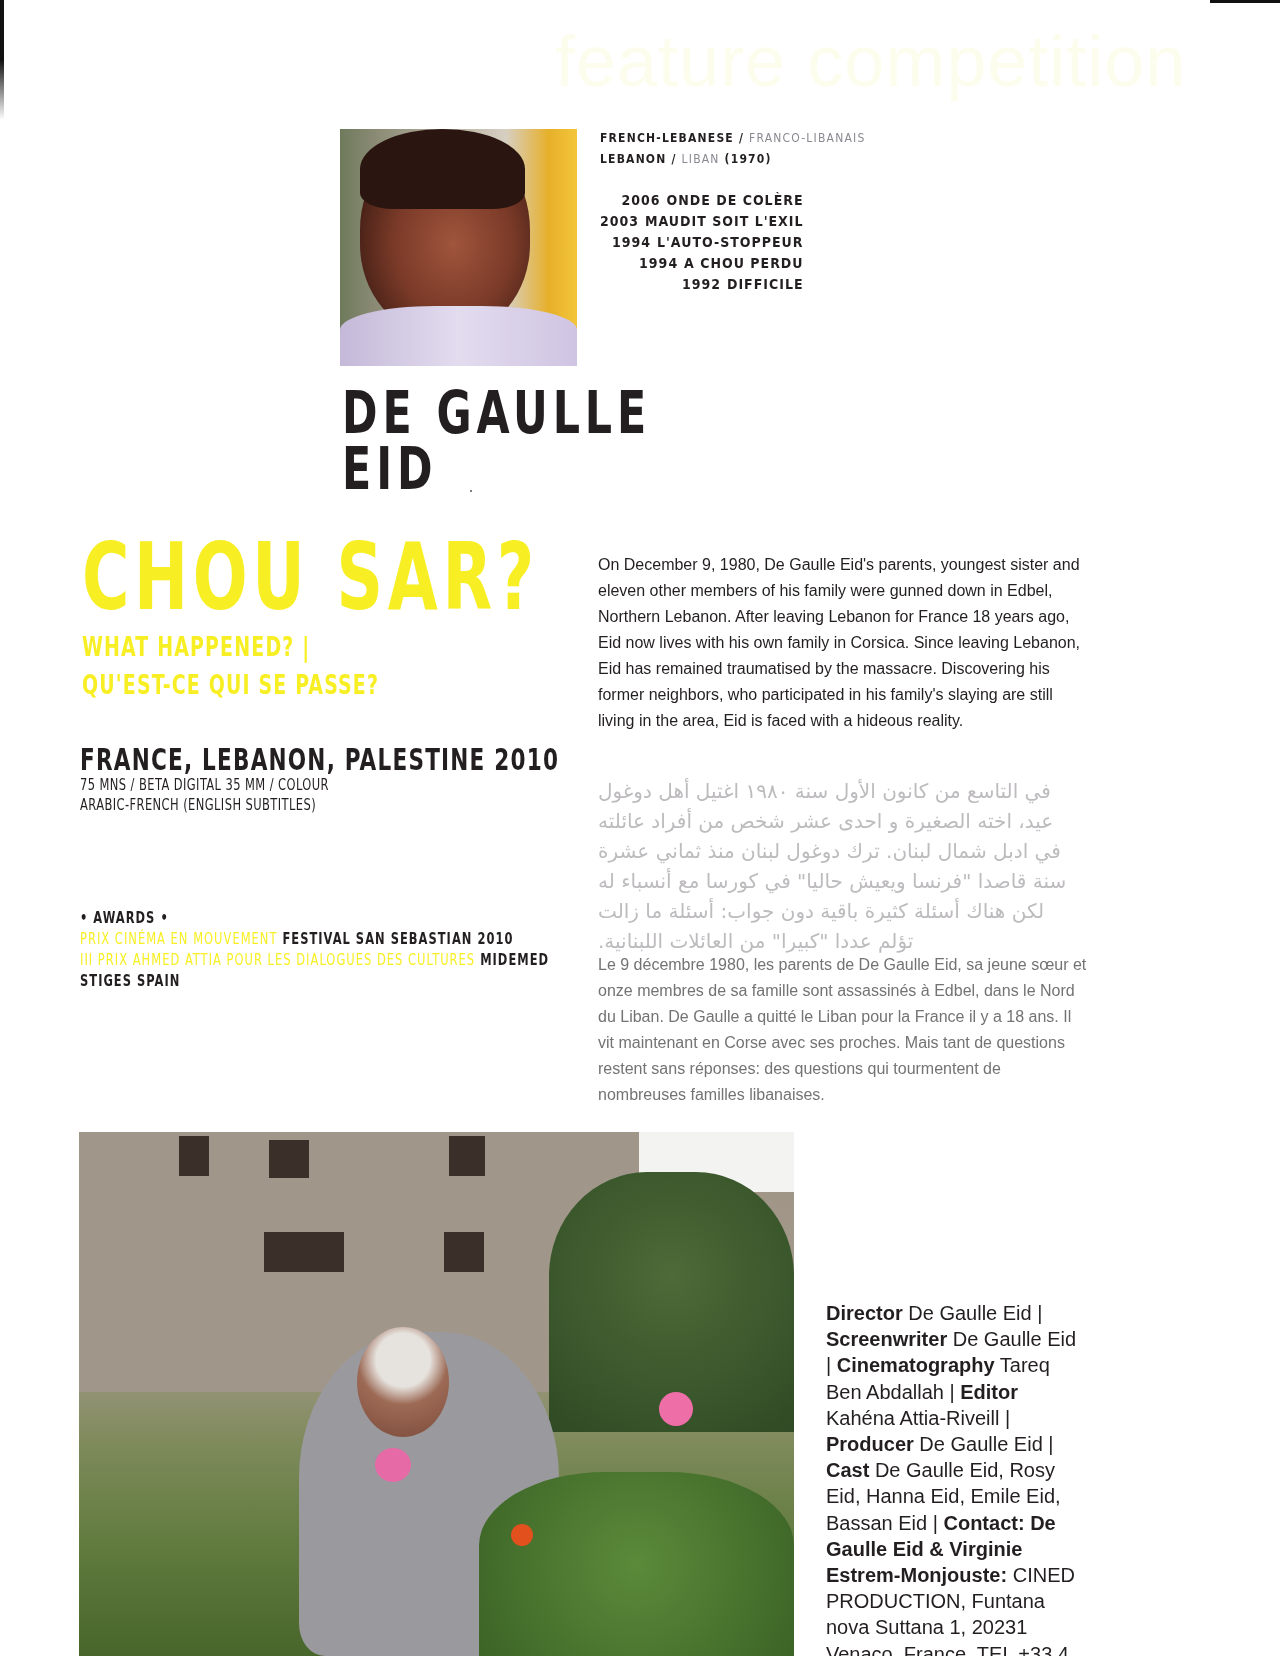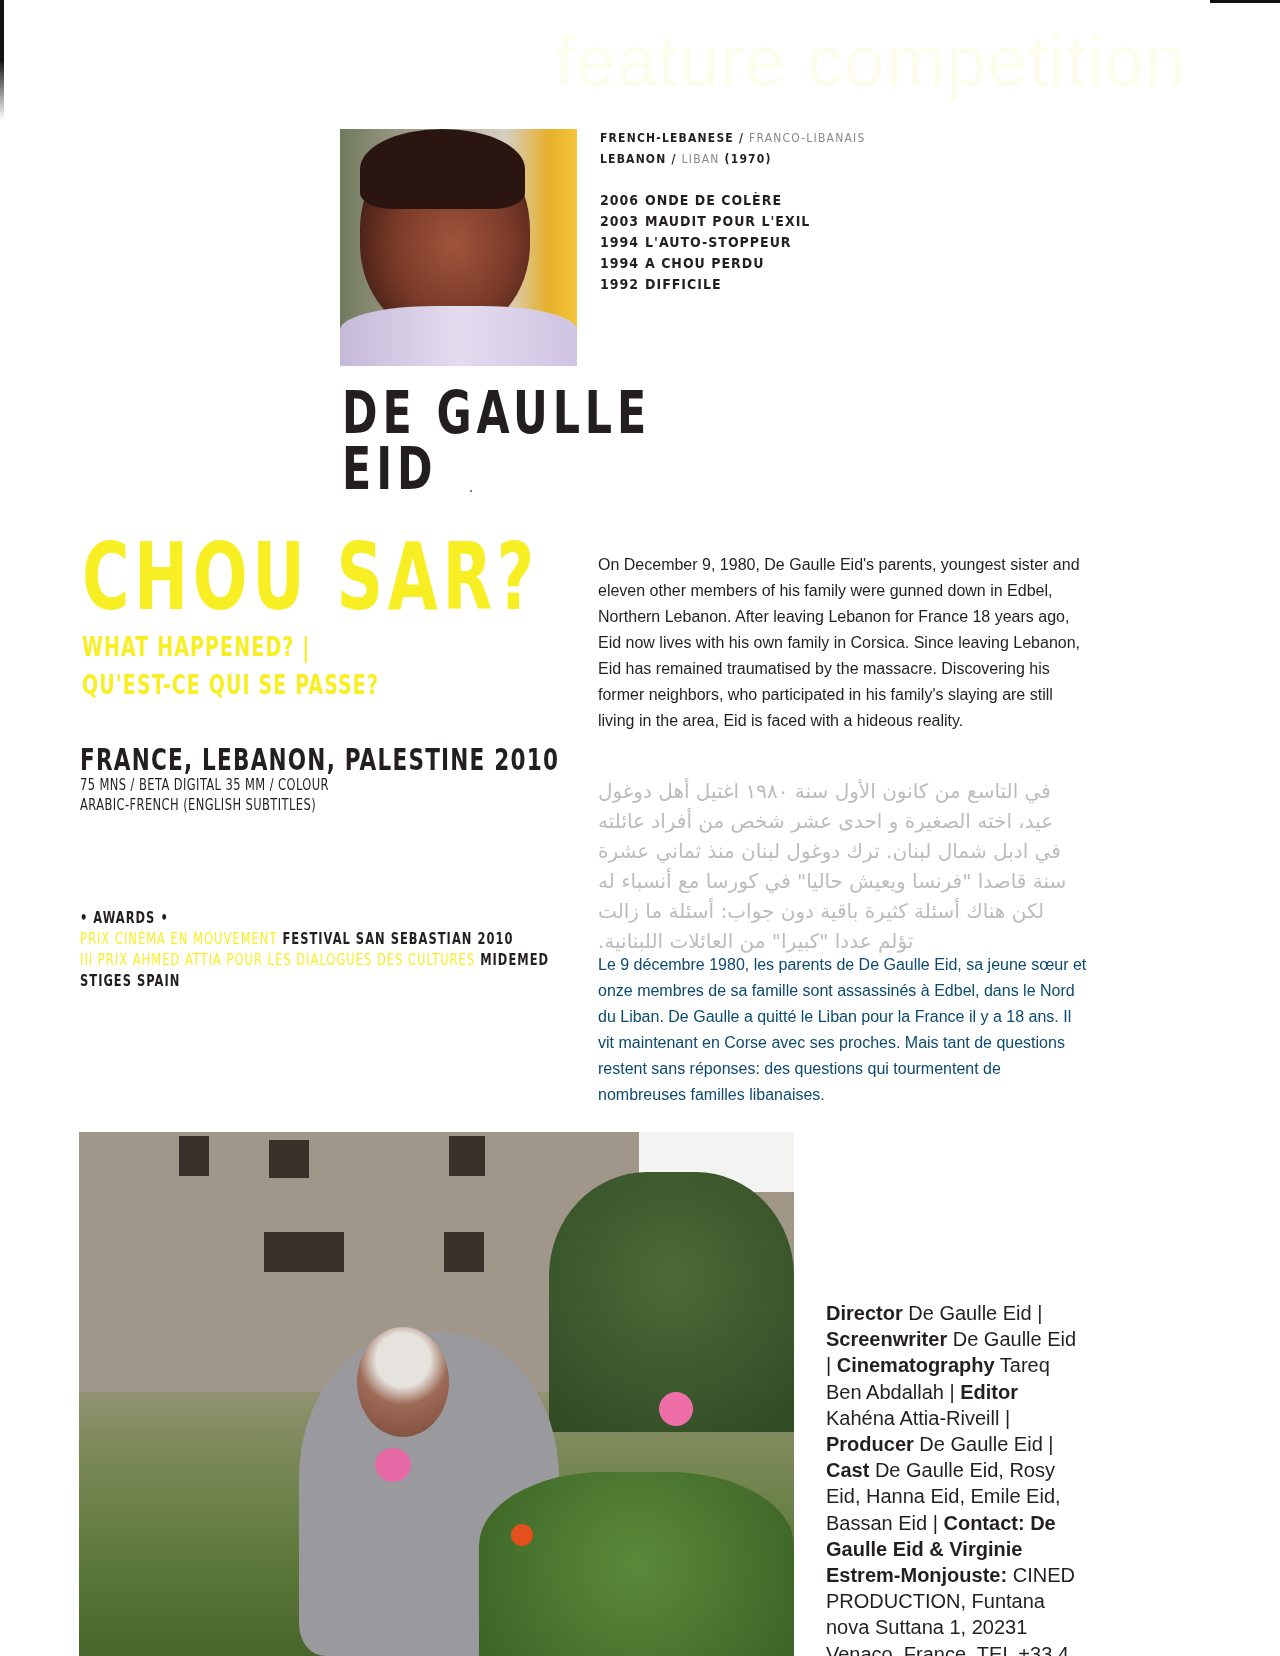--- a/index.html
+++ b/index.html
@@ -31,21 +31,21 @@
       background: #2a1510;
     }
     .portrait .shirt {
       position: absolute; left: 0; bottom: 0; width: 237px; height: 60px;
       background: linear-gradient(90deg, #c4b9d8, #e3dcef 50%, #cfc4e2);
       border-radius: 40% 40% 0 0;
     }
     .bio { position: absolute; left: 600px; top: 128px; font-size: 12px; letter-spacing: 1.2px; font-weight: bold; line-height: 21px; }
     .bio .grey { color: #8a8891; font-weight: normal; }
     .filmo { position: absolute; left: 600px; top: 190px; font-size: 14px; font-weight: bold; letter-spacing: 1px; line-height: 21px; }
-    .filmo .row { display: flex; }
+    .filmo .row { display: flex; justify-content: flex-end; }
     .filmo .yr { width: 45px; }
     .director-name {
       position: absolute; left: 342px; top: 385px; font-size: 58px; font-weight: bold; letter-spacing: 6px;
       line-height: 56px; transform: scaleX(0.82); transform-origin: left top;
     }
     .film-title {
       position: absolute; left: 82px; top: 532px; font-size: 92px; font-weight: bold; color: #f7ef23;
       letter-spacing: 6px; line-height: 92px; transform: scaleX(0.78); transform-origin: left top; white-space: nowrap;
     }
     .film-sub {
@@ -66,21 +66,21 @@
     }
     .awards .yellow { color: #f7ef23; font-weight: normal; }
     .syn-en {
       position: absolute; left: 598px; top: 540px; width: 490px; font-size: 16px; line-height: 26px; color: #231f20; margin-top: 12px;
     }
     .syn-ar {
       position: absolute; left: 598px; top: 776px; width: 478px; font-size: 20px; line-height: 30px; color: #bdbbbe;
       direction: rtl; text-align: left; font-family: "DejaVu Sans", sans-serif;
     }
     .syn-fr {
-      position: absolute; left: 598px; top: 952px; width: 490px; font-size: 16px; line-height: 26px; color: #0c4a6e;
+      position: absolute; left: 598px; top: 952px; width: 490px; font-size: 16px; line-height: 26px; color: #737373;
     }
     .still {
       position: absolute; left: 79px; top: 1132px; width: 715px; height: 524px; overflow: hidden;
       background: linear-gradient(to bottom, #9e9486 0%, #a59a8a 40%, #7d8a5a 60%, #5f7a3c 80%, #48652b 100%);
     }
     .still .building { position: absolute; left: 0; top: 0; width: 560px; height: 260px; background: #a0968a; }
     .still .win { position: absolute; background: #3b2f2a; }
     .still .trees { position: absolute; left: 470px; top: 40px; width: 245px; height: 260px; border-radius: 40% 40% 0 0; background: radial-gradient(circle at 50% 40%, #4d6a38, #2f4a24); }
     .still .sky { position: absolute; left: 560px; top: 0; width: 155px; height: 60px; background: #f3f3f1; }
     .still .man { position: absolute; left: 220px; top: 200px; width: 260px; height: 324px; border-radius: 45% 45% 10% 10%; background: #9a9a9e; }
@@ -118,21 +118,21 @@
   </div>
 </div>
 
 <div class="filmo cond">
   <div class="row">
       <span class="yr">2006</span>
       <span>ONDE DE COLÈRE</span>
     </div>
   <div class="row">
       <span class="yr">2003</span>
-      <span>MAUDIT POUR L'EXIL</span>
+      <span>MAUDIT SOIT L'EXIL</span>
     </div>
   <div class="row">
       <span class="yr">1994</span>
       <span>L'AUTO-STOPPEUR</span>
     </div>
   <div class="row">
       <span class="yr">1994</span>
       <span>A CHOU PERDU</span>
     </div>
   <div class="row">

